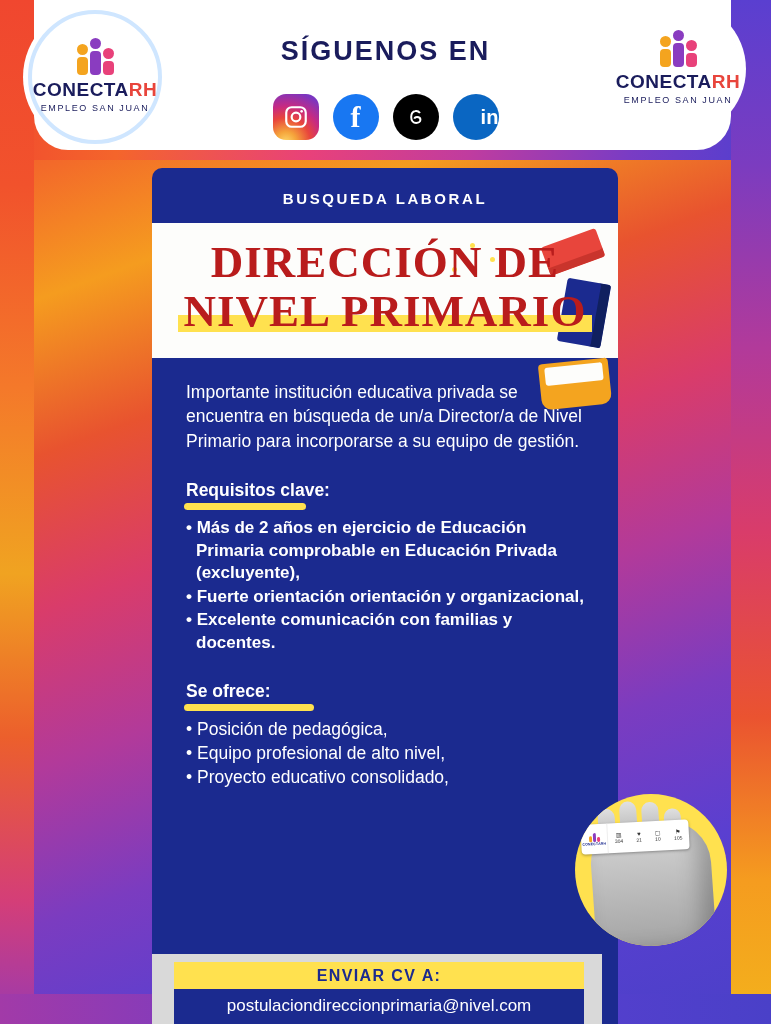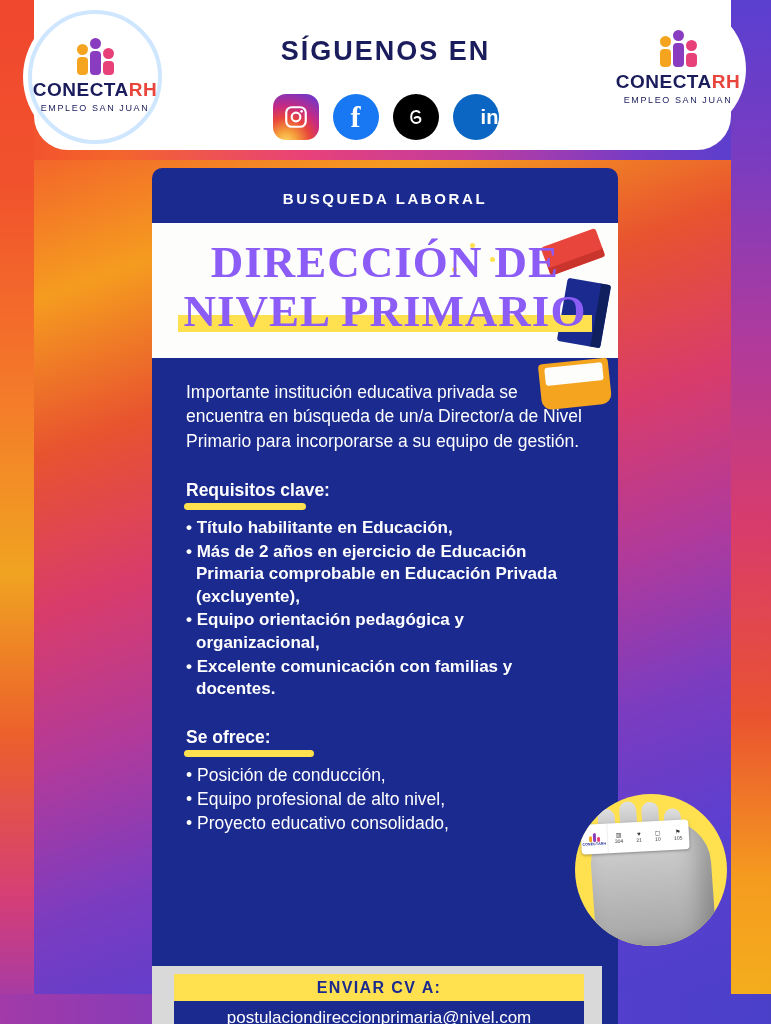--- a/index.html
+++ b/index.html
@@ -184,21 +184,21 @@
     padding: 16px 0 22px 0;
     text-align: center;
   }
   .title-line {
     position: relative;
     display: inline-block;
     font-family: "Liberation Serif", serif;
     font-weight: bold;
     font-size: 45px;
     letter-spacing: 1px;
-    color: #8b5cf6;
+    color: #b91c1c;
     line-height: 1.05;
     z-index: 3;
   }
   .title-line.two { margin-top: 2px; }
   .hl {
     position: absolute;
     left: -6px;
     right: -6px;
     bottom: 4px;
     height: 17px;
@@ -286,21 +286,21 @@
     margin-bottom: 1px;
     text-indent: -10px;
     padding-left: 10px;
   }
   ul.bullets.light li { font-weight: normal; font-size: 17.5px; }
 
   .cv-strip {
     position: absolute;
     left: 0; right: 16px;
     bottom: 0;
-    height: 58px;
+    height: 70px;
     background: #d9d9d9;
   }
   .cv-inner {
     position: absolute;
     left: 22px; right: 18px;
     bottom: 0;
     top: 8px;
     background: #1b2a8f;
     border-top-left-radius: 6px;
     border-top-right-radius: 6px;
@@ -484,33 +484,32 @@
 
     <div class="body">
       <p class="intro">Importante institución educativa privada se encuentra en búsqueda de un/a Director/a de Nivel Primario para incorporarse a su equipo de gestión.</p>
 
       <div class="sec-head">
         <span>Requisitos clave:</span>
         <span class="underline"></span>
       </div>
 
       <ul class="bullets">
-        <li>• Título habilitante en Educación,</li>
         <li>• Más de 2 años en ejercicio de Educación Primaria comprobable en Educación Privada (excluyente),</li>
-        <li>• Equipo orientación pedagógica y organizacional,</li>
+        <li>• Fuerte orientación orientación y organizacional,</li>
         <li>• Excelente comunicación con familias y docentes.</li>
       </ul>
 
       <div class="sec-head">
         <span>Se ofrece:</span>
         <span class="underline wide"></span>
       </div>
 
       <ul class="bullets light">
-        <li>• Posición de conducción,</li>
+        <li>• Posición de pedagógica,</li>
         <li>• Equipo profesional de alto nivel,</li>
         <li>• Proyecto educativo consolidado,</li>
       </ul>
     </div>
 
     <div class="cv-strip">
       <div class="cv-inner">
         <div class="cv-label">ENVIAR CV A:</div>
         <div class="cv-mail">postulaciondireccionprimaria@nivel.com</div>
       </div>

